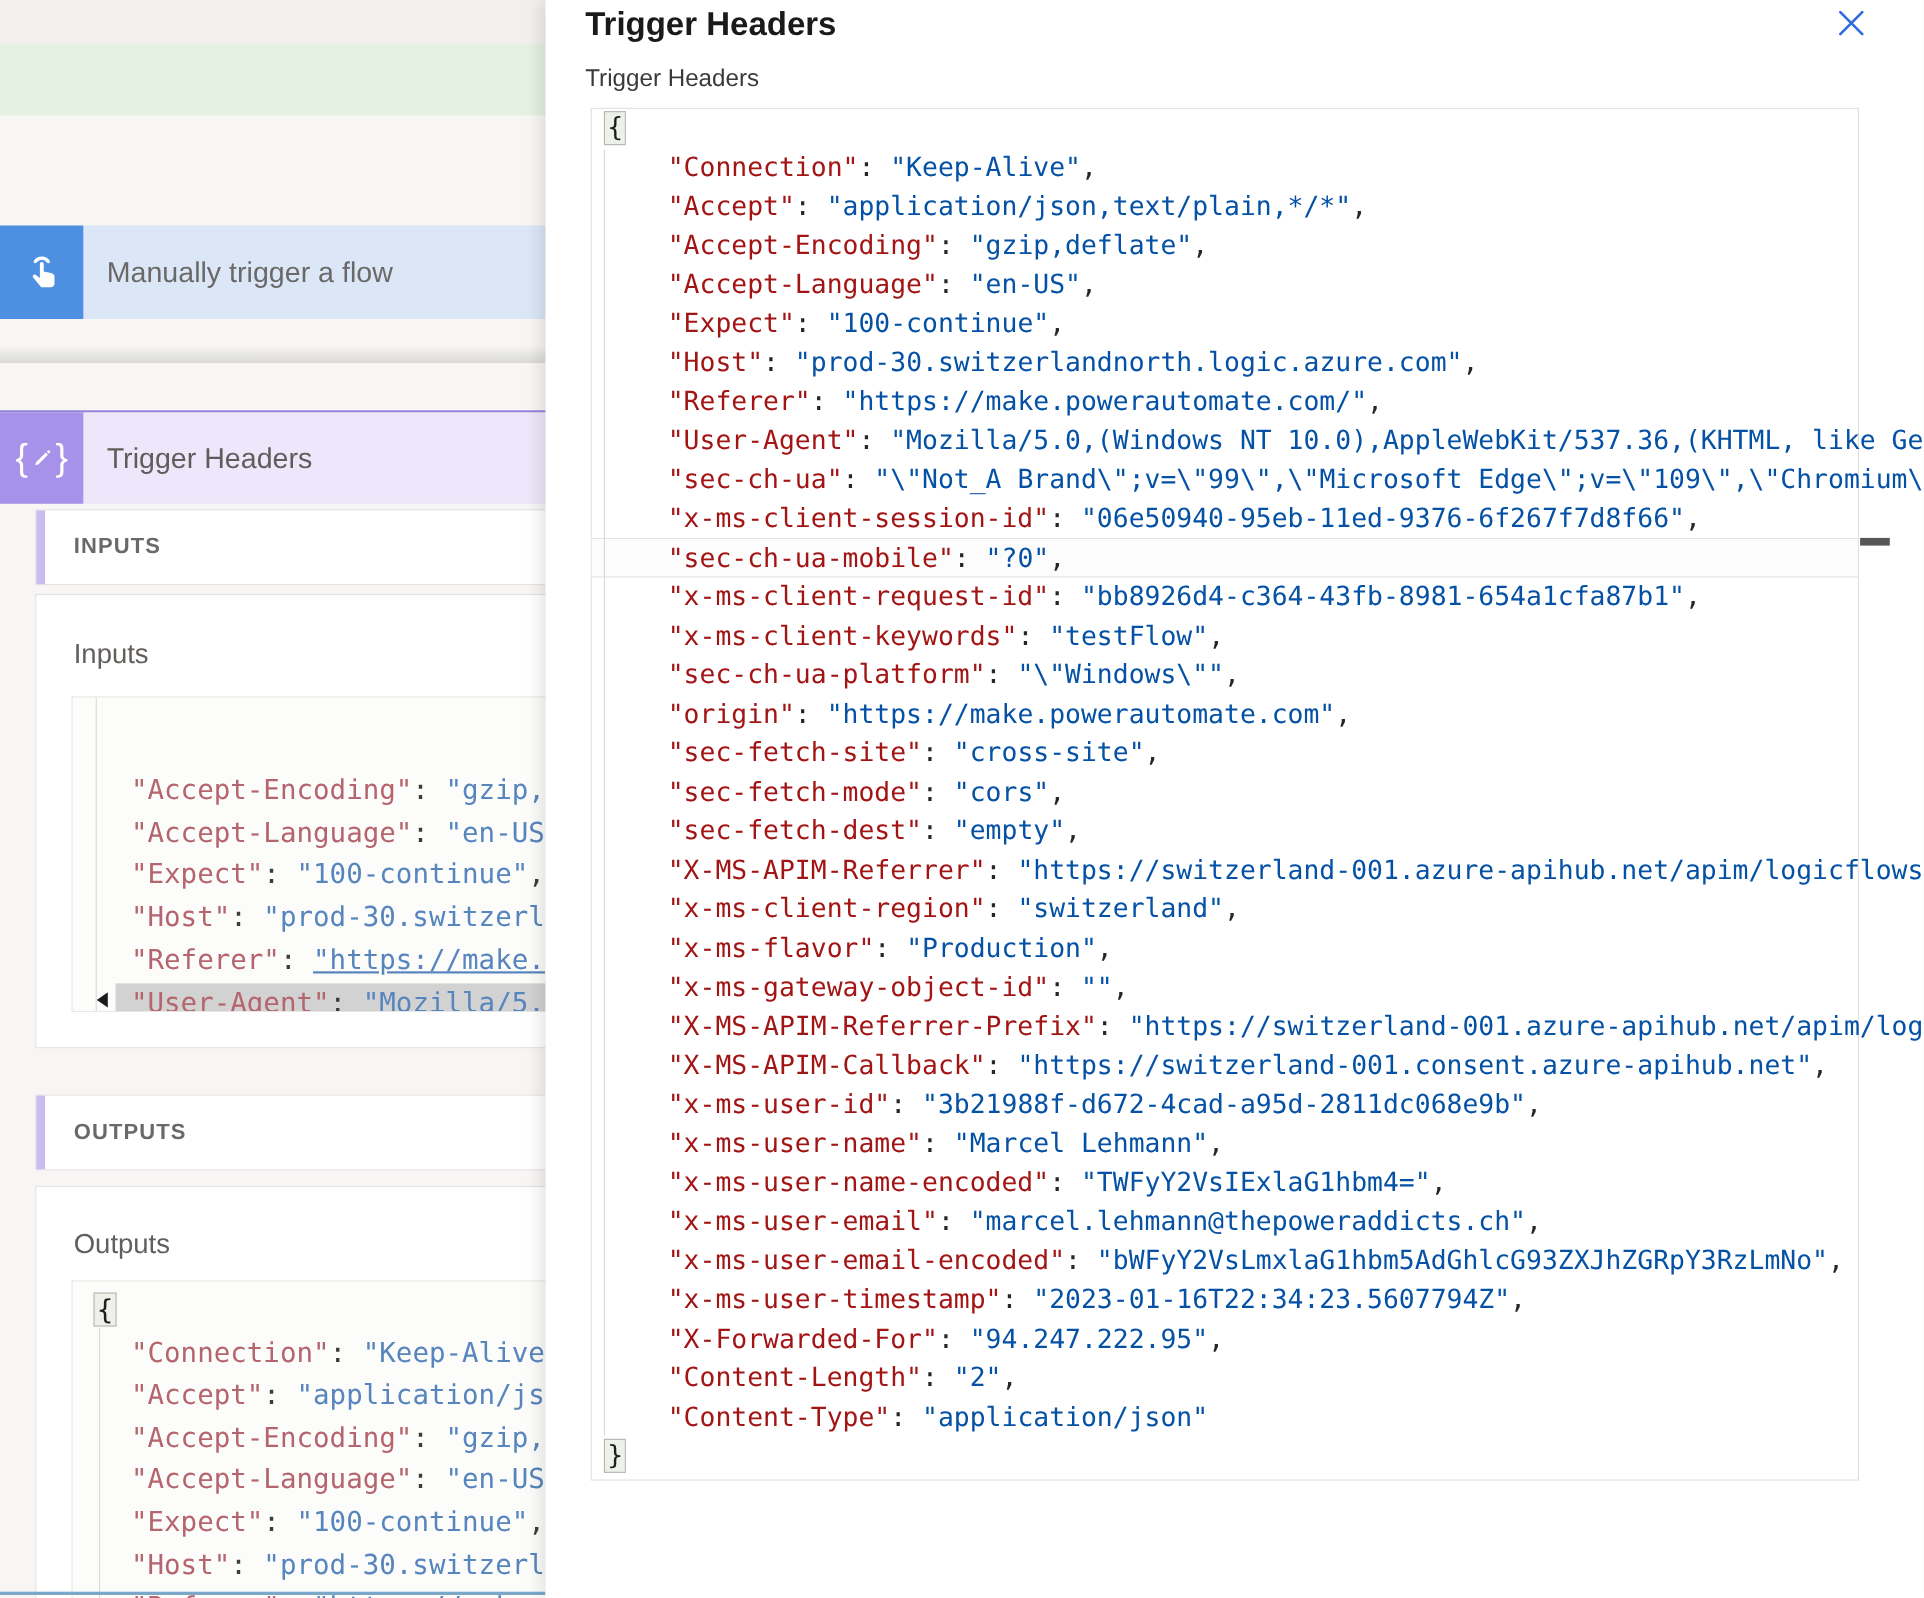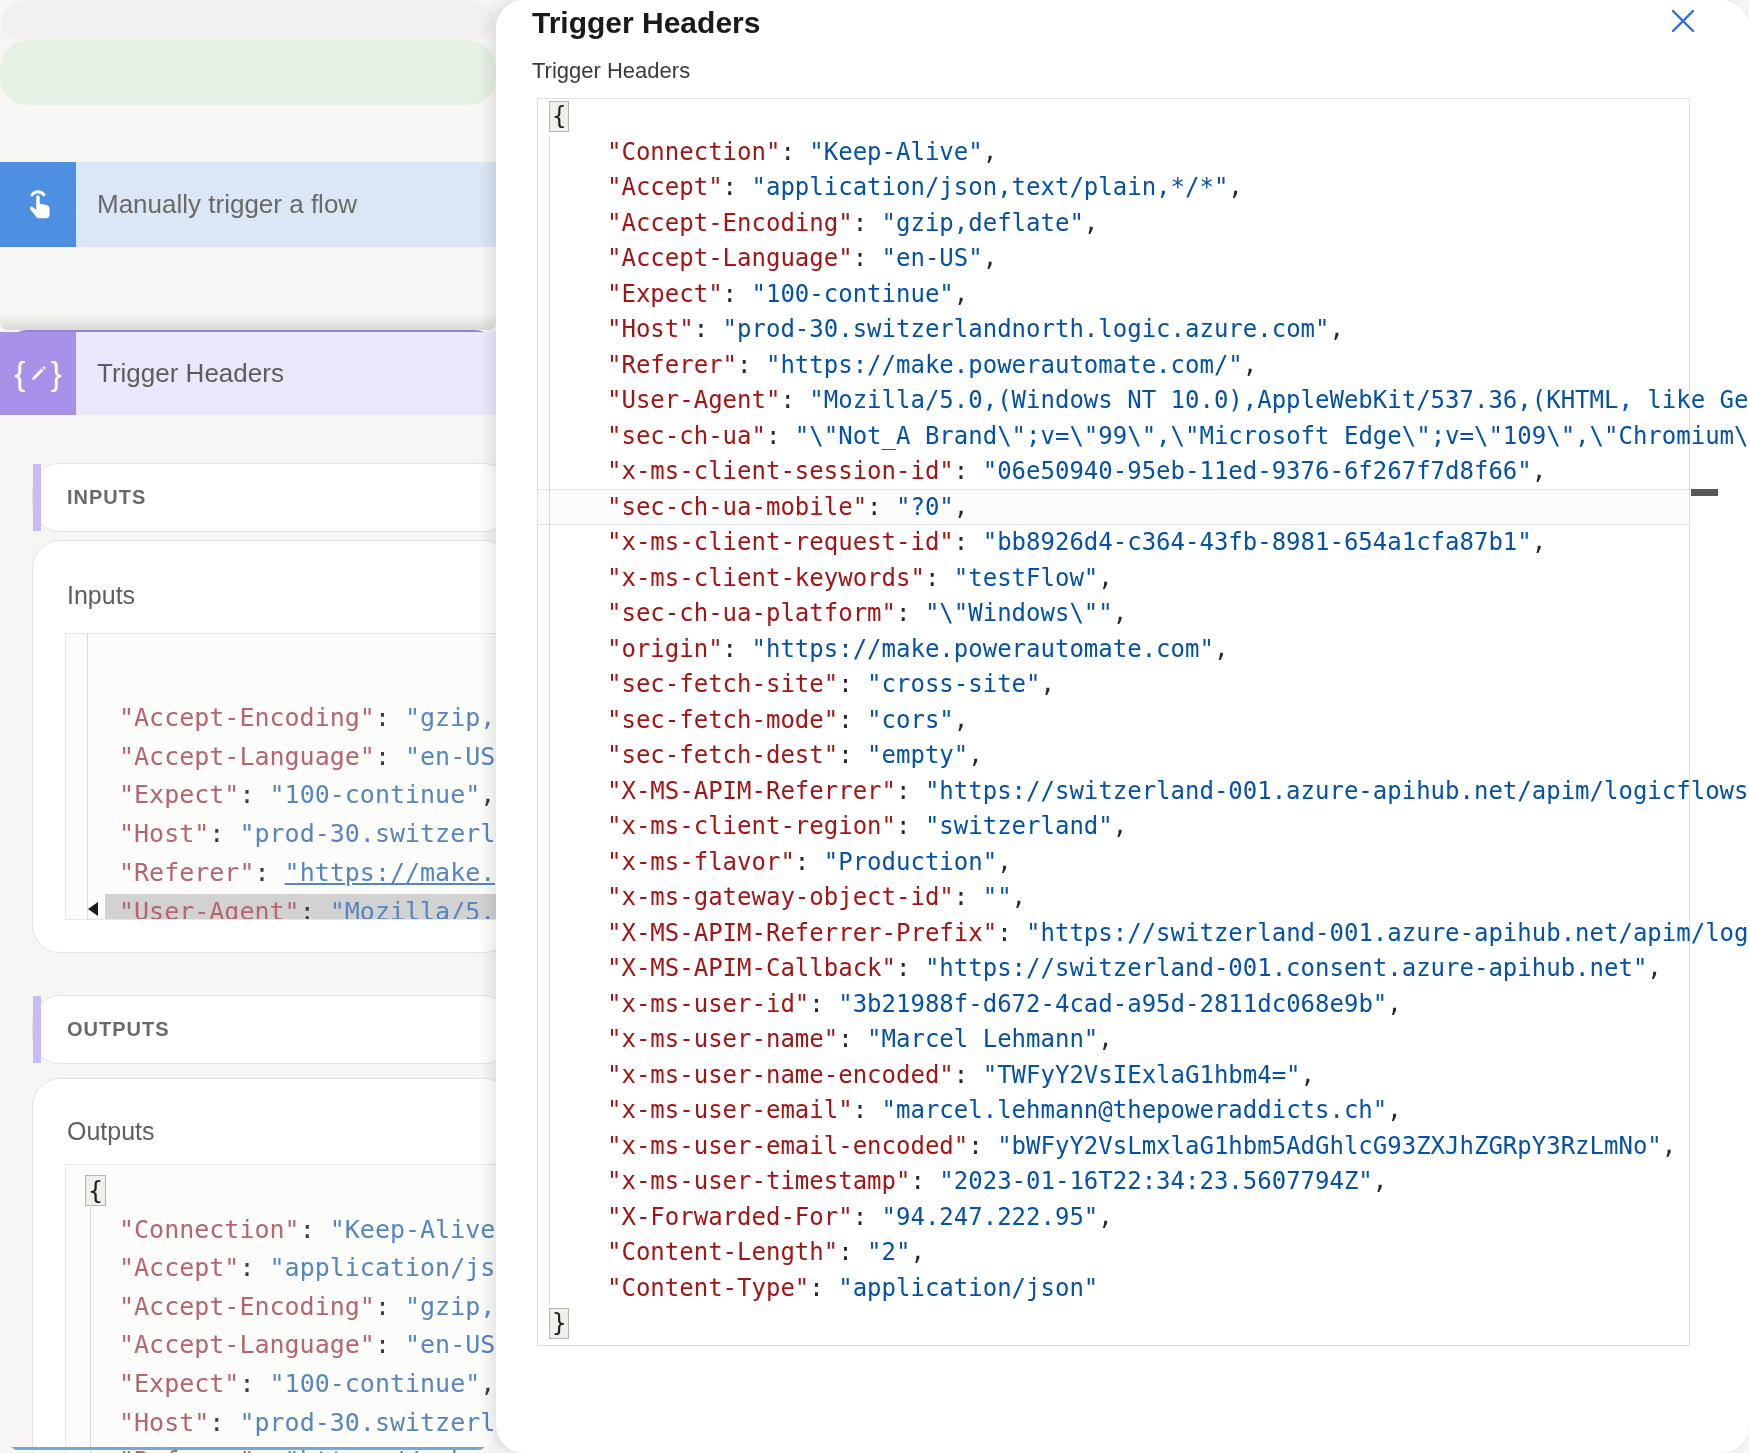--- a/index.html
+++ b/index.html
@@ -1,26 +1,26 @@
 <!DOCTYPE html>
 <html><head>
 <meta charset="utf-8">
 <style>
   * { margin:0; padding:0; box-sizing:border-box; }
   html,body { background:#fff; }
   .page { position:relative; width:1749px; height:1453px; overflow:hidden;
           font-family:"Liberation Sans", sans-serif; background:#f7f6f5; }
-  .abs { position:absolute;border-radius:28px; }
+  .abs { position:absolute; }
 
   
   .left-region { left:0; top:0; width:496px; height:1453px; background:#f7f6f5; overflow:hidden; }
   .band-top   { left:0; top:0;  width:496px; height:40px;  background:#f1f0ef; }
   .band-green { left:0; top:40px; width:496px; height:65px; background:#e5f1e3; }
 
-  .card { left:0; width:502px; height:85px; display:flex; }
+  .card { left:0; width:502px; height:85px; display:flex;margin-top:43px; }
   .card-icon { width:76px; height:100%; flex:0 0 76px; display:flex; align-items:center; justify-content:center; }
   .card-body { flex:1; display:flex; align-items:center; padding-left:21px; font-size:26px; }
   .card-trigger { top:162px; }
   .card-trigger .card-icon { background:#4d8fe0; }
   .card-trigger .card-body { background:#dbe7f7; color:#6b6967; }
   .card-shadow { left:0; top:314px; width:496px; height:16px;
                  background:linear-gradient(to bottom, rgba(0,0,0,0), rgba(0,0,0,0.12)); }
   .card-action { top:330px; border-top:2px solid #9180dc; }
   .card-action .card-icon { background:#a891e9; }
   .card-action .card-body { background:#ece7fa; color:#5f5d5b; }

